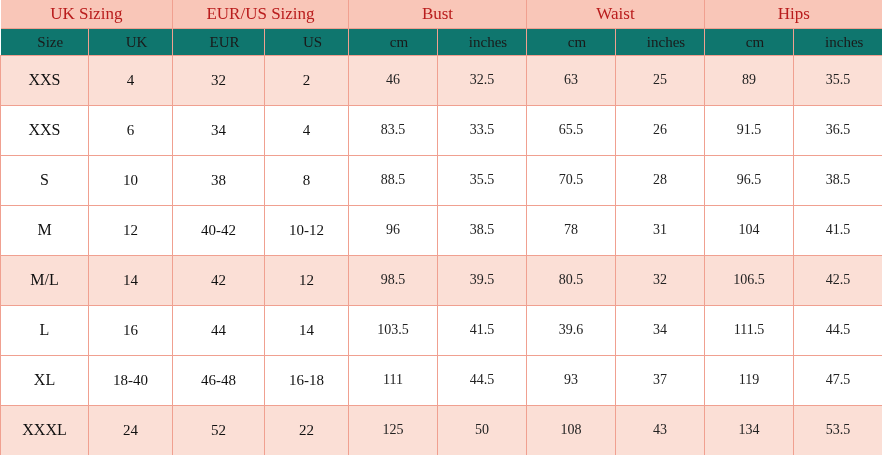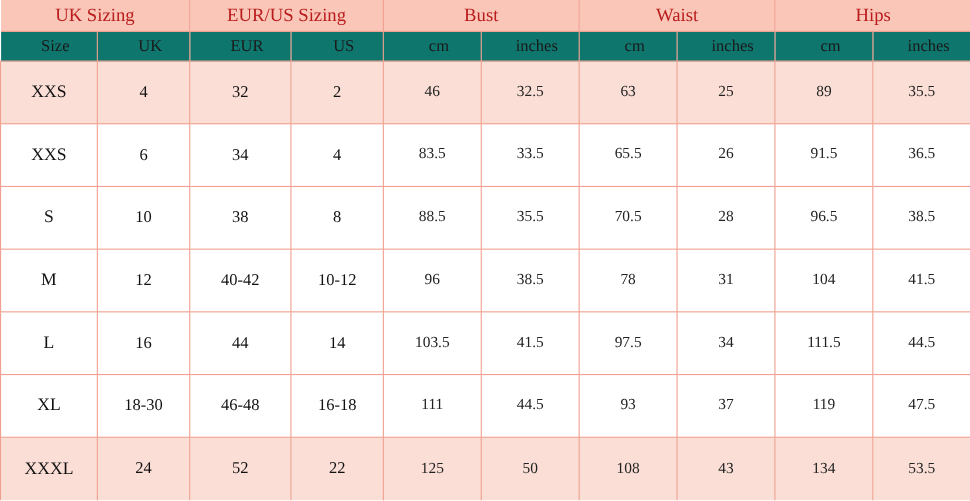--- a/index.html
+++ b/index.html
@@ -157,35 +157,47 @@
       <td class="sizing-cell">12</td>
       <td class="sizing-cell">40-42</td>
       <td class="sizing-cell">10-12</td>
       <td class="meas-cell">96</td>
       <td class="meas-cell">38.5</td>
       <td class="meas-cell">78</td>
       <td class="meas-cell">31</td>
       <td class="meas-cell">104</td>
       <td class="meas-cell last">41.5</td>
     </tr>
+    <tr class="odd">
+      <td class="size-cell first">M/L</td>
+      <td class="sizing-cell">14</td>
+      <td class="sizing-cell">42</td>
+      <td class="sizing-cell">12</td>
+      <td class="meas-cell">98.5</td>
+      <td class="meas-cell">39.5</td>
+      <td class="meas-cell">80.5</td>
+      <td class="meas-cell">32</td>
+      <td class="meas-cell">106.5</td>
+      <td class="meas-cell last">42.5</td>
+    </tr>
     <tr class="even">
       <td class="size-cell first">L</td>
       <td class="sizing-cell">16</td>
       <td class="sizing-cell">44</td>
       <td class="sizing-cell">14</td>
       <td class="meas-cell">103.5</td>
       <td class="meas-cell">41.5</td>
-      <td class="meas-cell">97.5</td>
+      <td class="meas-cell">39.6</td>
       <td class="meas-cell">34</td>
       <td class="meas-cell">111.5</td>
       <td class="meas-cell last">44.5</td>
     </tr>
     <tr class="even">
       <td class="size-cell first">XL</td>
-      <td class="sizing-cell">18-30</td>
+      <td class="sizing-cell">18-40</td>
       <td class="sizing-cell">46-48</td>
       <td class="sizing-cell">16-18</td>
       <td class="meas-cell">111</td>
       <td class="meas-cell">44.5</td>
       <td class="meas-cell">93</td>
       <td class="meas-cell">37</td>
       <td class="meas-cell">119</td>
       <td class="meas-cell last">47.5</td>
     </tr>
     <tr class="odd">

